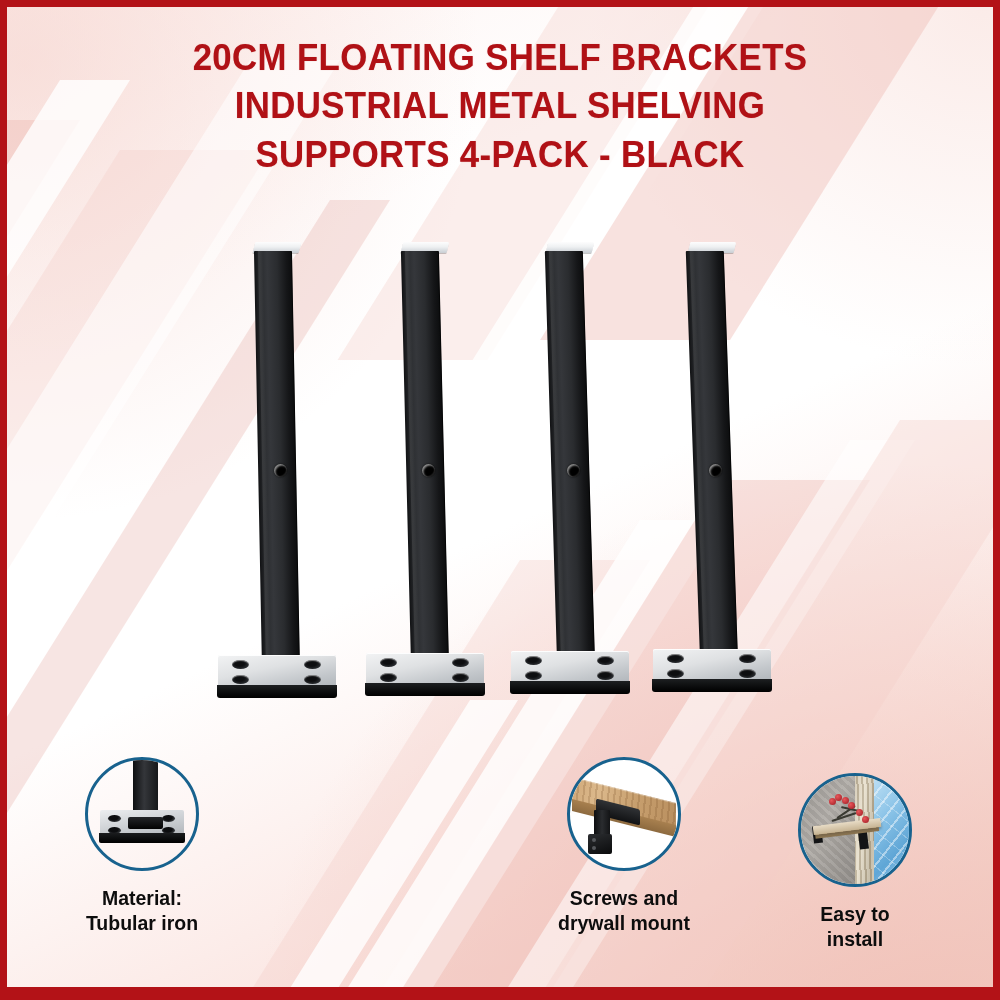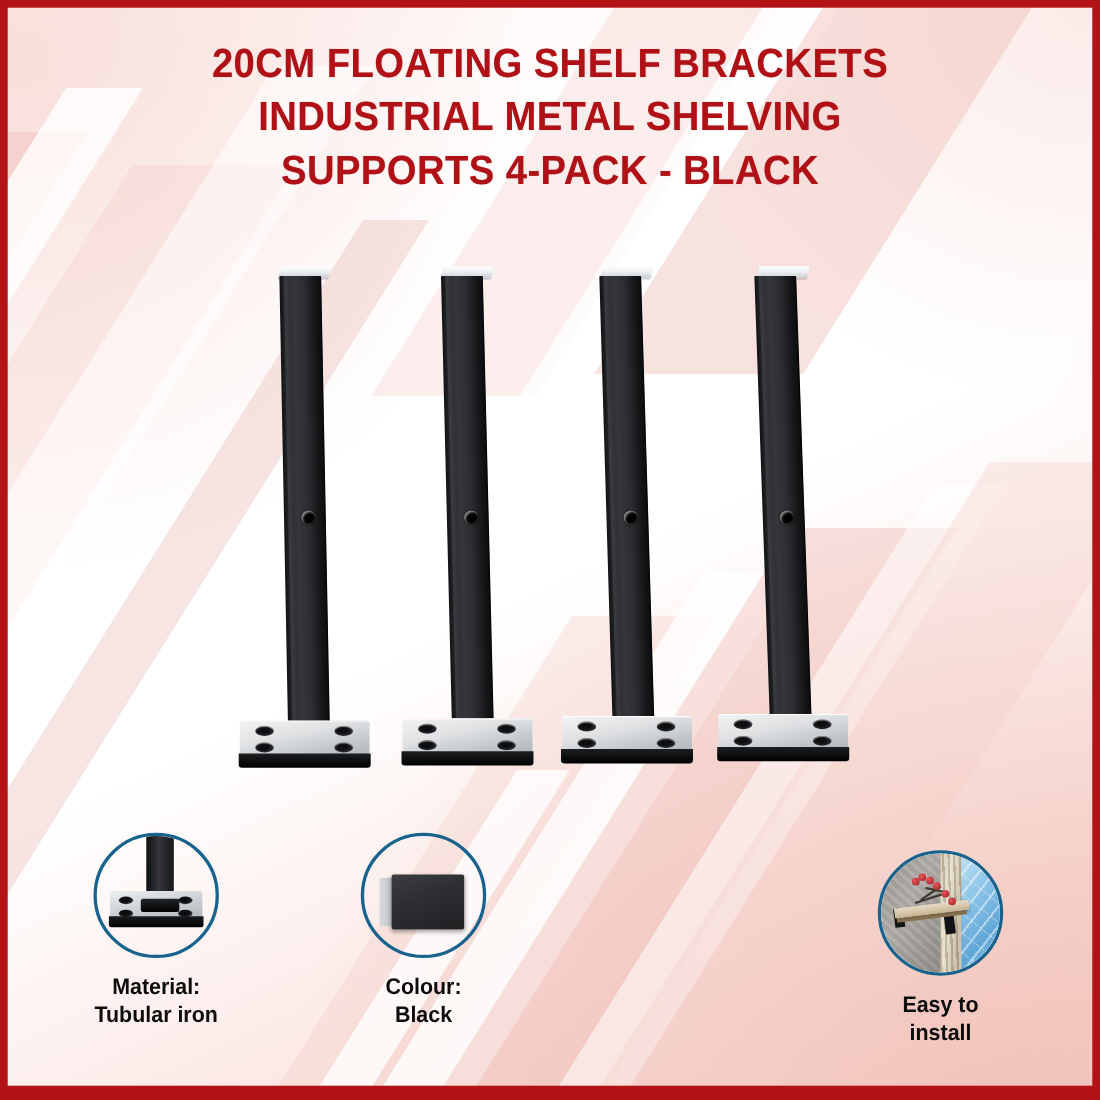--- a/index.html
+++ b/index.html
@@ -382,31 +382,36 @@
         <div class="b1-h" style="left:74px;top:67px;"></div>
         <div class="b1-weld"></div>
         <div class="b1-edge"></div>
       </div>
       <div class="flabel">
         <span>Material:</span>
         <span>Tubular iron</span>
       </div>
     </div>
 
-    <div class="feature" style="left:275px;top:0;">
-      <div class="circle transparent">
-        <div class="b2-back"></div>
-        <div class="b2-front"></div>
+
+    <div class="feature" style="left:514px;top:0;">
+      <div class="circle">
+        <div class="b3-wrap">
+          <div class="b3-shelf-top"></div>
+          <div class="b3-shelf-edge"></div>
+          <div class="b3-br-h"></div>
+          <div class="b3-br-v"></div>
+          <div class="b3-br-plate"></div>
+        </div>
       </div>
       <div class="flabel">
-        <span>Colour:</span>
-        <span>Black</span>
-      </div>
-    </div>
-
+        <span>Screws and</span>
+        <span>drywall mount</span>
+      </div>
+    </div>
 
     <div class="feature" style="left:745px;top:16px;">
       <div class="circle">
         <div class="b4">
           <div class="b4-wall"></div>
           <div class="b4-curtain"></div>
           <div class="b4-window"></div>
           <div class="b4-brk1"></div>
           <div class="b4-brk2"></div>
           <div class="b4-shelf2"></div>

